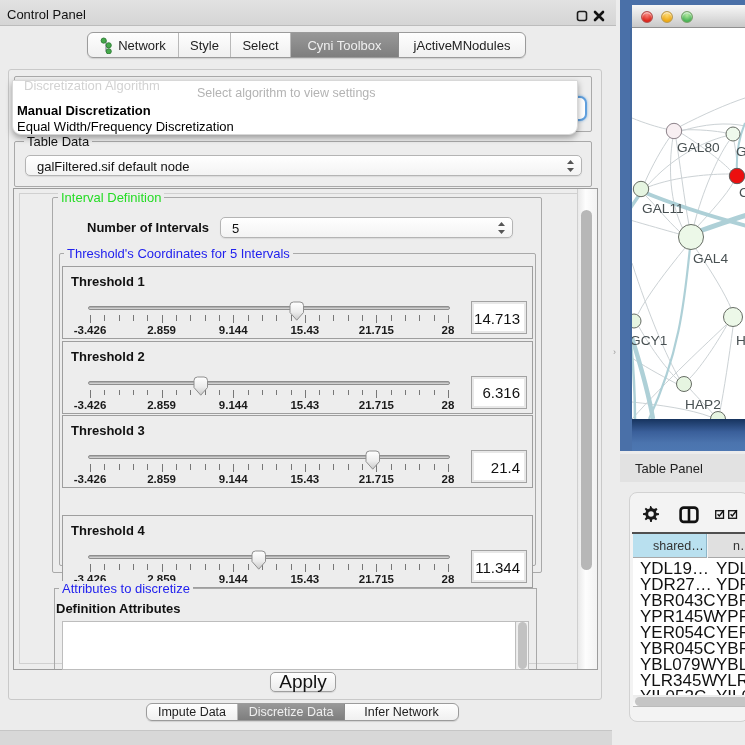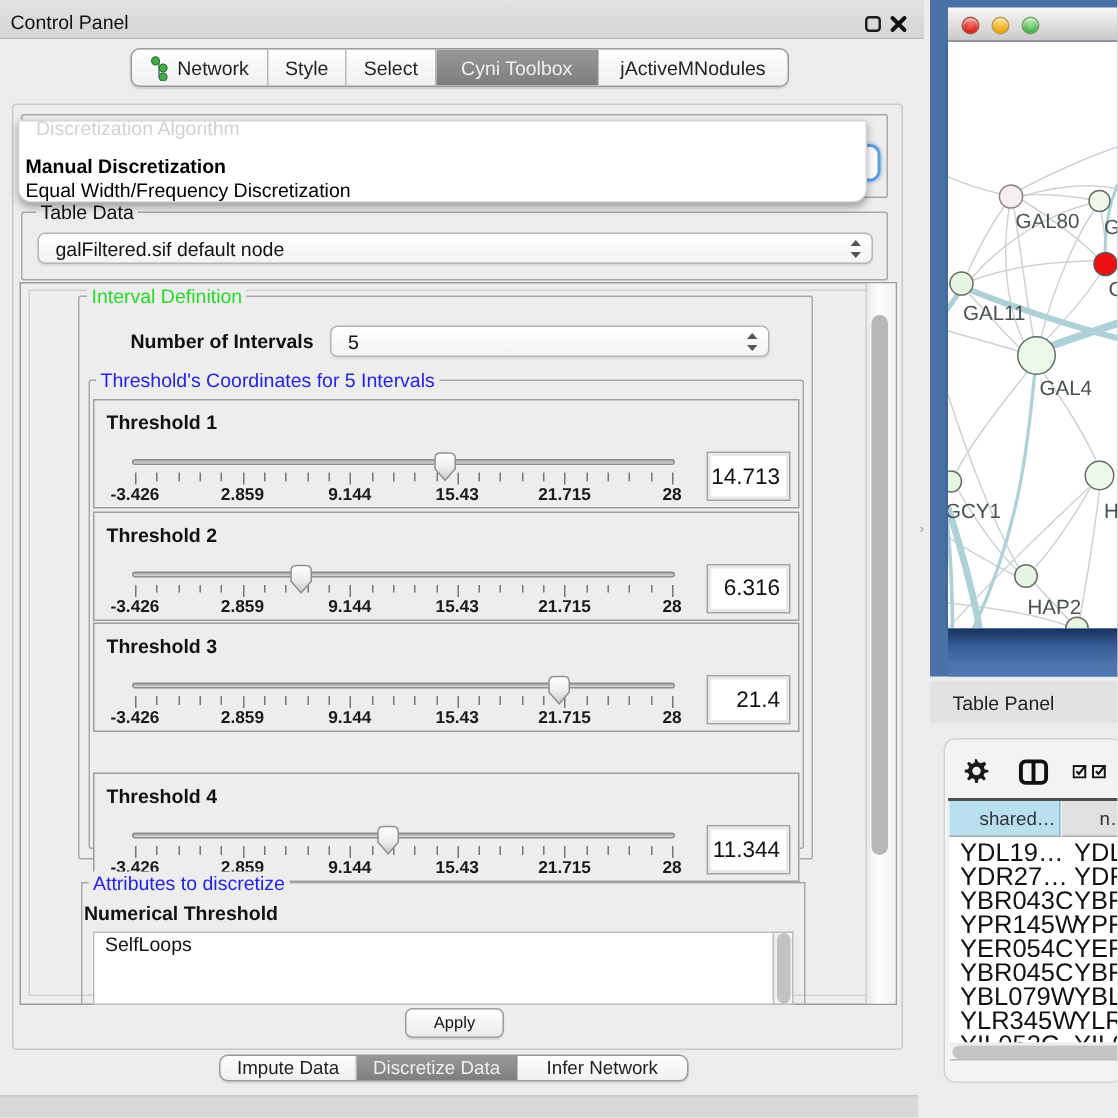--- a/index.html
+++ b/index.html
@@ -46,21 +46,21 @@
   border:1px solid #a2a2a2; box-shadow:inset 0 0 0 2px #e8e8e8; }
 .valbox span { position:absolute; right:6px; top:50%; transform:translateY(-50%); font-size:15px; color:#111; }
 
 
 #attrlist { position:absolute; left:62px; top:621px; width:454px; height:49px; background:#ffffff;
   border:1px solid #bdbdbd; font-size:13px; color:#111; overflow:hidden; }
 #attrlist div { padding-left:7px; height:15.6px; line-height:15.6px; }
 
 
 .btn { position:absolute; border:1px solid #9f9f9f; border-radius:5px;
-  background:linear-gradient(#ffffff,#ebebeb); font-size:11px; color:#111;
+  background:linear-gradient(#ffffff,#ebebeb); font-size:19px; color:#111;
   display:flex; align-items:center; justify-content:center; box-shadow:0 1px 1px rgba(0,0,0,0.1); }
 
 
 .sbtrack { position:absolute; background:linear-gradient(90deg,#e9e9e9,#fdfdfd 40%,#f2f2f2); }
 .sbthumb { position:absolute; background:#bdbdbd; border-radius:7px; }
 
 
 #popup { position:absolute; left:12px; top:80px; width:566px; height:55px; background:#fff;
   border:1px solid #d8d8d8; border-radius:0 0 9px 9px; box-shadow:0 3px 6px rgba(0,0,0,0.35); }
 
@@ -327,28 +327,28 @@
         </linearGradient>
       </defs>
       <path d="M1,4.5 Q1,1 4.5,1 L11,1 Q14.5,1 14.5,4.5 L14.5,11.5 L7.75,19.2 L1,11.5 Z" fill="url(#tg489.5)" stroke="#8f8f8f" stroke-width="1"></path>
     </svg>
     <div class="valbox">
       <span>11.344</span>
     </div>
   </div>
 <div class="abs" style="left:54px;top:588px;width:483px;height:81px;border:1px solid #a9a9a9;border-bottom:none;"></div>
 <div class="abs" style="left:59px;top:581px;font-size:13px;color:#2222ee;background:#ededed;padding:0 3px;line-height:15px;">Attributes to discretize</div>
-<div class="abs" style="left:56px;top:601px;font-size:13px;font-weight:bold;color:#111;">Numerical Threshold</div>
+<div class="abs" style="left:56px;top:601px;font-size:13px;font-weight:bold;color:#111;">Definition Attributes</div>
 <div id="attrlist">
-    <div>SelfLoops</div>
   </div>
 <div class="sbtrack" style="left:516px;top:621px;width:13px;height:49px;border:1px solid #bdbdbd;border-left:none;"></div>
 <div class="sbthumb" style="left:518px;top:622px;width:9px;height:47px;background:#c2c2c2;"></div>
 <div id="popup">
     <div class="abs" style="left:11px;top:-3px;font-size:13px;color:#d2d2d2;background:transparent;">Discretization Algorithm</div>
+    <div class="abs" style="left:184px;top:5px;font-size:12.5px;color:#b3b3b3;">Select algorithm to view settings</div>
     <div class="abs" style="left:4px;top:22px;font-size:13px;font-weight:bold;color:#000;">Manual Discretization</div>
     <div class="abs" style="left:4px;top:38px;font-size:13px;color:#000;">Equal Width/Frequency Discretization</div>
   </div>
 <div class="btn" style="left:270px;top:672px;width:66px;height:20px;">Apply</div>
 <div class="seg" style="left:146px;top:703px;height:18px;">
 <div class="s" style="width:91px;font-size:12.5px;">Impute Data</div>
 <div class="s sel" style="width:107px;font-size:12.5px;">Discretize Data</div>
 <div class="s" style="width:113px;font-size:12.5px;">Infer Network</div>
 </div>
 <div class="abs" style="left:613px;top:347px;width:7px;height:7px;color:#9a9a9a;font-size:9px;">›</div>

